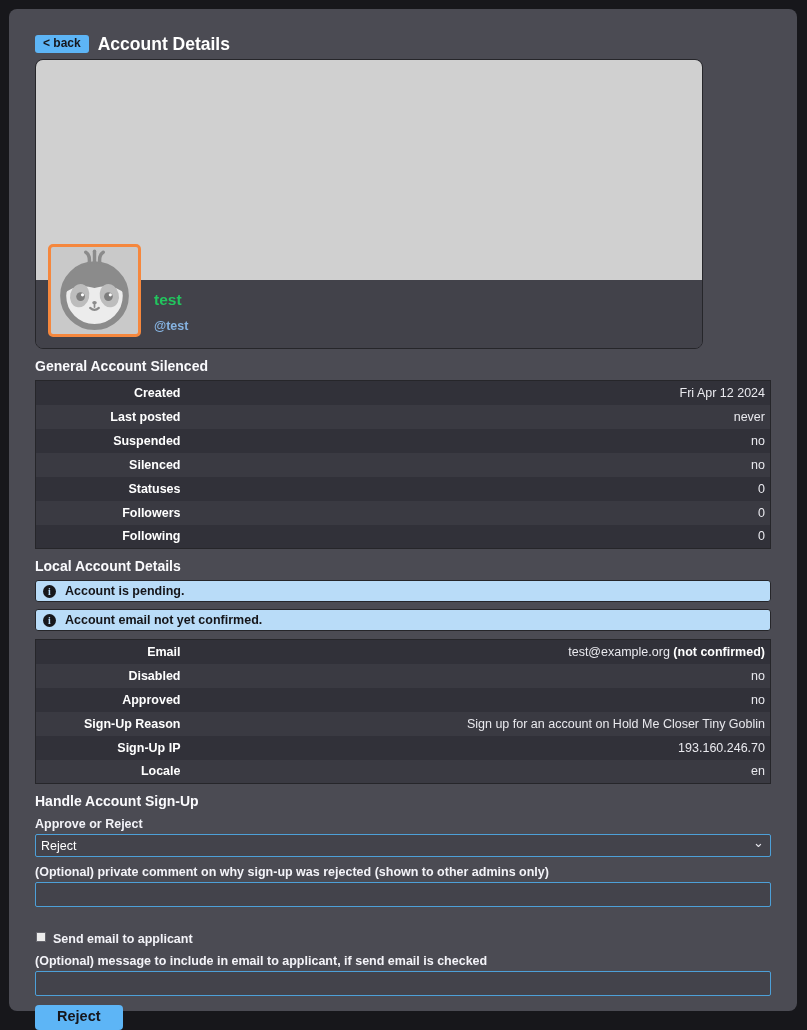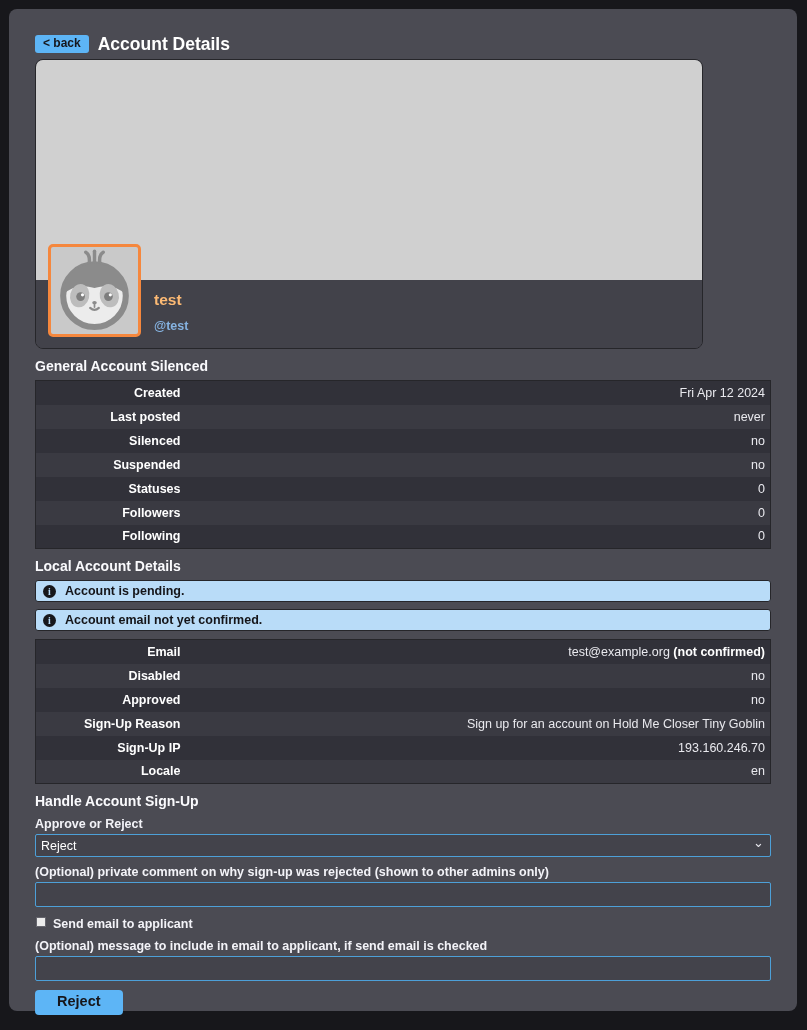--- a/index.html
+++ b/index.html
@@ -36,21 +36,21 @@
     border-radius: 8px;
     overflow: hidden;
     position: relative;
     height: 290px;
   }
   .banner { height: 220px; background: #d0d0d0; }
   .card-bottom {
     height: 68px; background: #42424a;
     padding: 11px 0 0 118px;
   }
-  .display-name { color: #fdba74; font-weight: bold; font-size: 15.5px; }
+  .display-name { color: #22c55e; font-weight: bold; font-size: 15.5px; }
   .username { color: #85b2e0; font-weight: bold; font-size: 12.5px; margin-top: 10px; }
   .avatar {
     position: absolute; left: 12px; top: 184px;
     width: 93px; height: 93px;
     background: #c9c9c9;
     border: 3px solid #f5873d;
     border-radius: 5px;
     cursor: pointer;
   }
   .avatar svg { display: block; width: 87px; height: 87px; }
@@ -113,21 +113,21 @@
     position: absolute; right: 7px; top: 1px;
     color: #e8e8ee; font-size: 13px; pointer-events: none;
   }
   input.form-input {
     width: 100%; height: 25px;
     background: #43434b;
     border: 1px solid #4da0d8; border-radius: 2px;
     color: #ffffff; font-family: inherit; font-size: 12.5px;
     padding: 0 5px;
   }
-  .checkbox-row { display: flex; margin-top: 10px; height: 14px; }
+  .checkbox-row { display: flex; margin-top: 25px; height: 14px; }
   input.checkbox {
     -webkit-appearance: none; appearance: none;
     width: 10px; height: 10px; margin: 0 7px 0 1px;
     background: #ececec; border: 1px solid #66666e; border-radius: 1px;
     cursor: pointer;
   }
   .checkbox-label { color: #f3f3f8; font-weight: bold; font-size: 12.5px; cursor: pointer; }
   .submit-btn {
     margin-top: 9px;
     background: #5db5f6; color: #16161b;
@@ -178,25 +178,25 @@
     <tbody>
         <tr>
       <th>Created</th>
       <td>Fri Apr 12 2024</td>
     </tr>
     <tr>
       <th>Last posted</th>
       <td>never</td>
     </tr>
     <tr>
+      <th>Suspended</th>
+      <td>no</td>
+    </tr>
+    <tr>
       <th>Silenced</th>
-      <td>no</td>
-    </tr>
-    <tr>
-      <th>Suspended</th>
       <td>no</td>
     </tr>
     <tr>
       <th>Statuses</th>
       <td>0</td>
     </tr>
     <tr>
       <th>Followers</th>
       <td>0</td>
     </tr>

